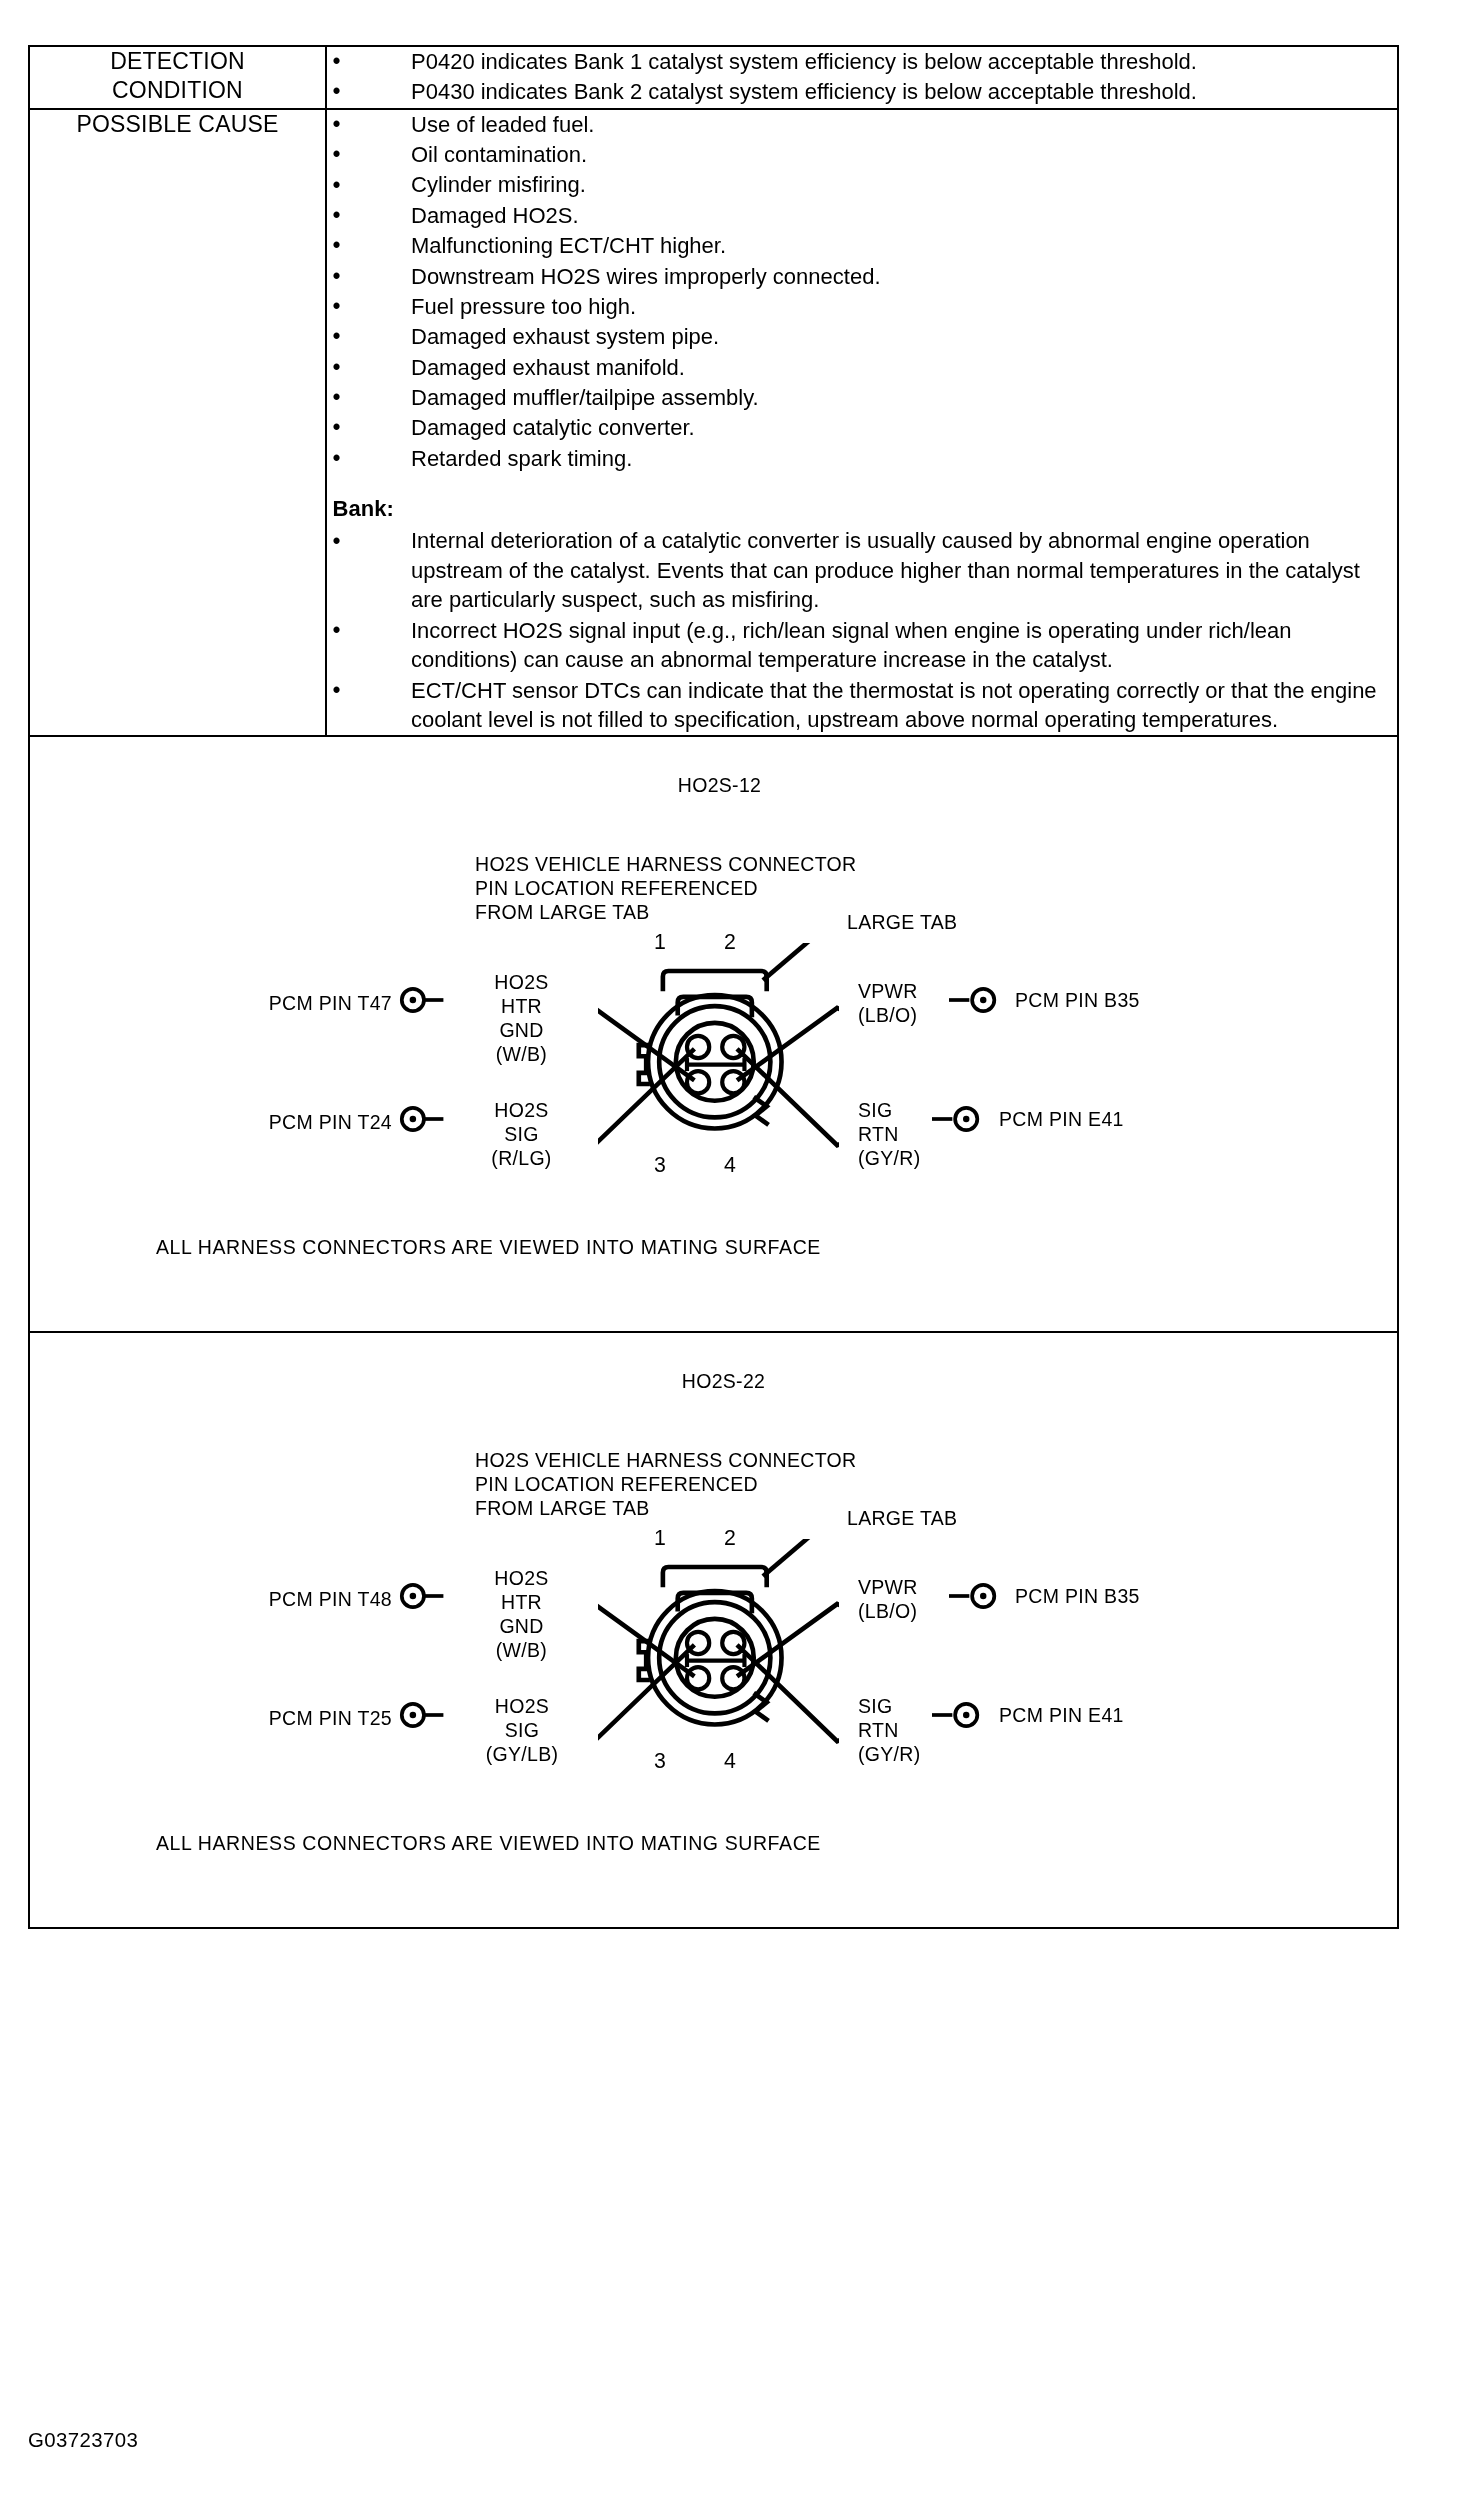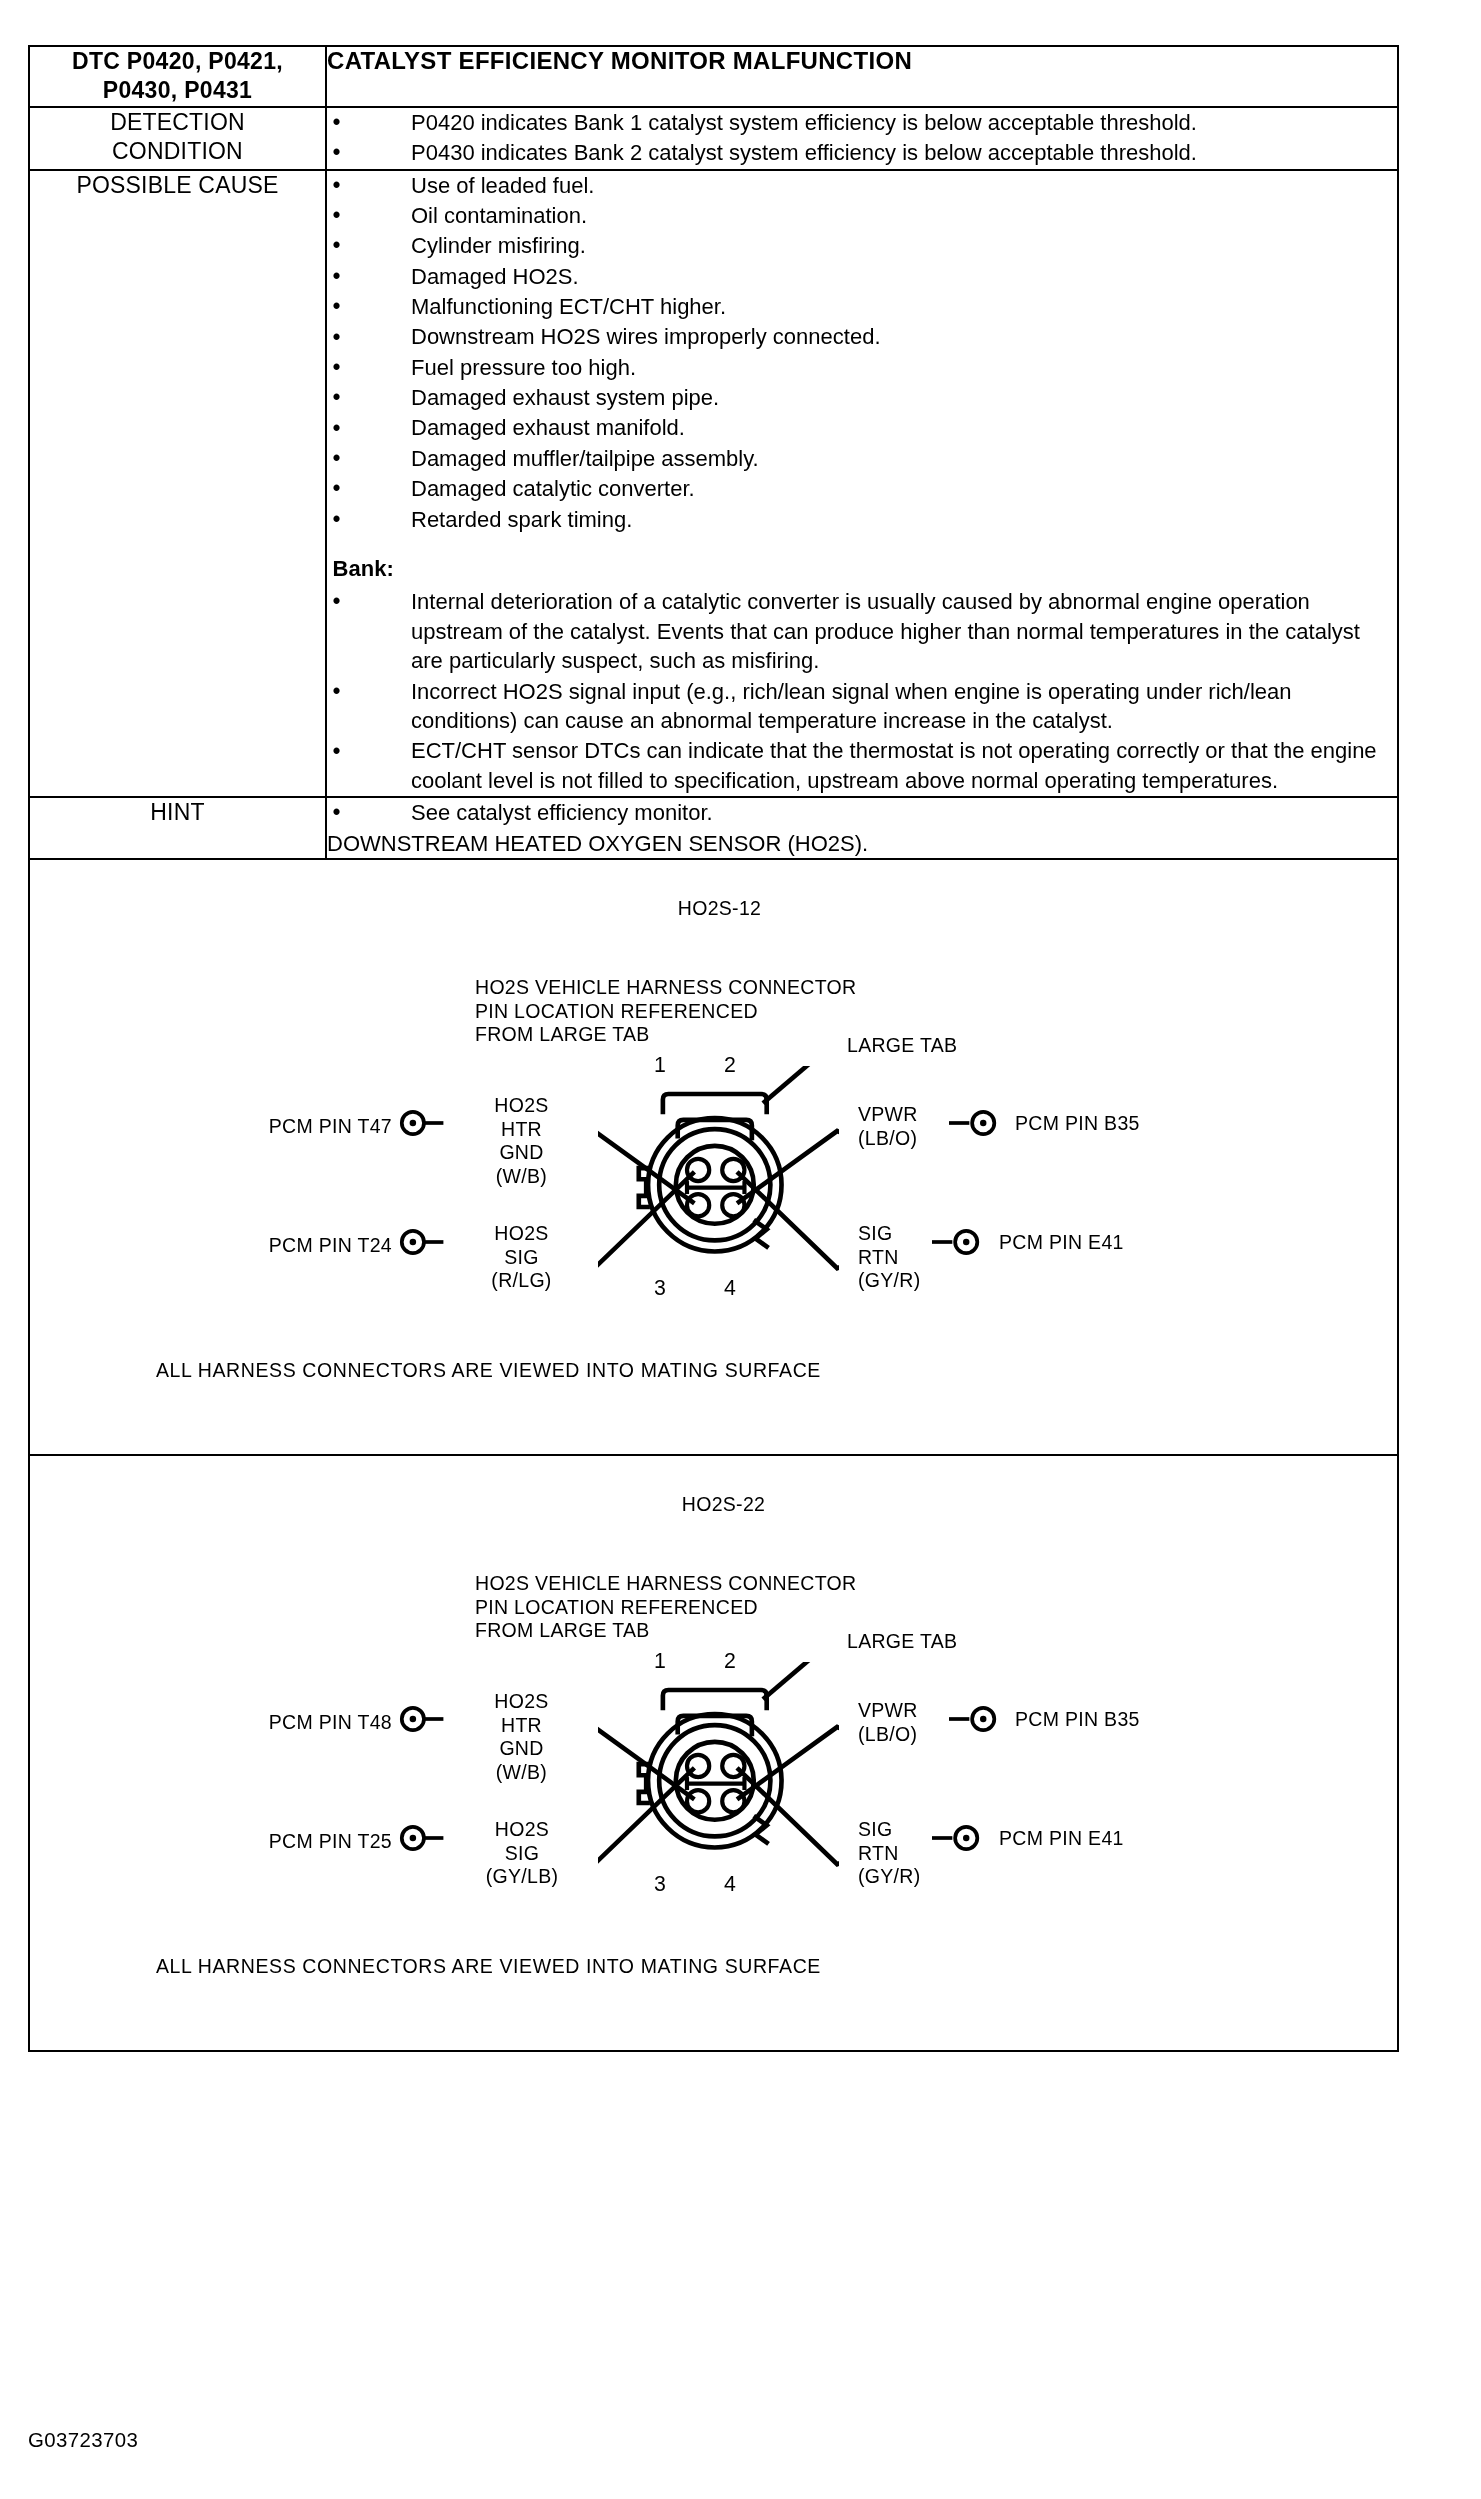--- a/index.html
+++ b/index.html
@@ -155,25 +155,20 @@
 
 <div class="page">
 
   <table class="doc-table">
     <colgroup>
         <col class="col-label">
         <col>
       </colgroup>
     <tbody>
 
-      <tr>
-        <td class="label-cell bold" style="white-space: pre-line;">DTC P0420, P0421,
-P0430, P0431</td>
-        <td class="title-cell">CATALYST EFFICIENCY MONITOR MALFUNCTION</td>
-      </tr>
 
       <tr>
         <td class="label-cell" style="white-space: pre-line;">DETECTION
 CONDITION</td>
         <td class="content-cell">
           <ul class="blist">
             <li>P0420 indicates Bank 1 catalyst system efficiency is below acceptable threshold.</li>
             <li>P0430 indicates Bank 2 catalyst system efficiency is below acceptable threshold.</li>
           </ul>
         </td>
@@ -198,29 +193,20 @@
           </ul>
           <div class="note-head">Bank:</div>
           <ul class="blist">
             <li>Internal deterioration of a catalytic converter is usually caused by abnormal engine operation upstream of the catalyst.  Events that can produce higher than normal temperatures in the catalyst are particularly suspect, such as misfiring.</li>
             <li>Incorrect HO2S signal input (e.g., rich/lean signal when engine is operating under rich/lean conditions) can cause an abnormal temperature increase in the catalyst.</li>
             <li>ECT/CHT sensor DTCs can indicate that the thermostat is not operating correctly or that the engine coolant level is not filled to specification, upstream above normal operating temperatures.</li>
           </ul>
         </td>
       </tr>
 
-      <tr>
-        <td class="label-cell">HINT</td>
-        <td class="content-cell">
-          <ul class="blist">
-            <li>See catalyst efficiency monitor.</li>
-          </ul>
-          <div>DOWNSTREAM HEATED OXYGEN SENSOR (HO2S).</div>
-        </td>
-      </tr>
 
       <tr>
         <td class="diagram-cell" colspan="2">
           <div class="diagram-inner">
 
             <div class="dg-center" style="left:12px; right:0; top:37px;">HO2S-12</div>
 
             <div class="dg-text" style="left: 445px; top: 116px; white-space: pre-line;">HO2S VEHICLE HARNESS CONNECTOR
 PIN LOCATION REFERENCED
 FROM LARGE TAB</div>

